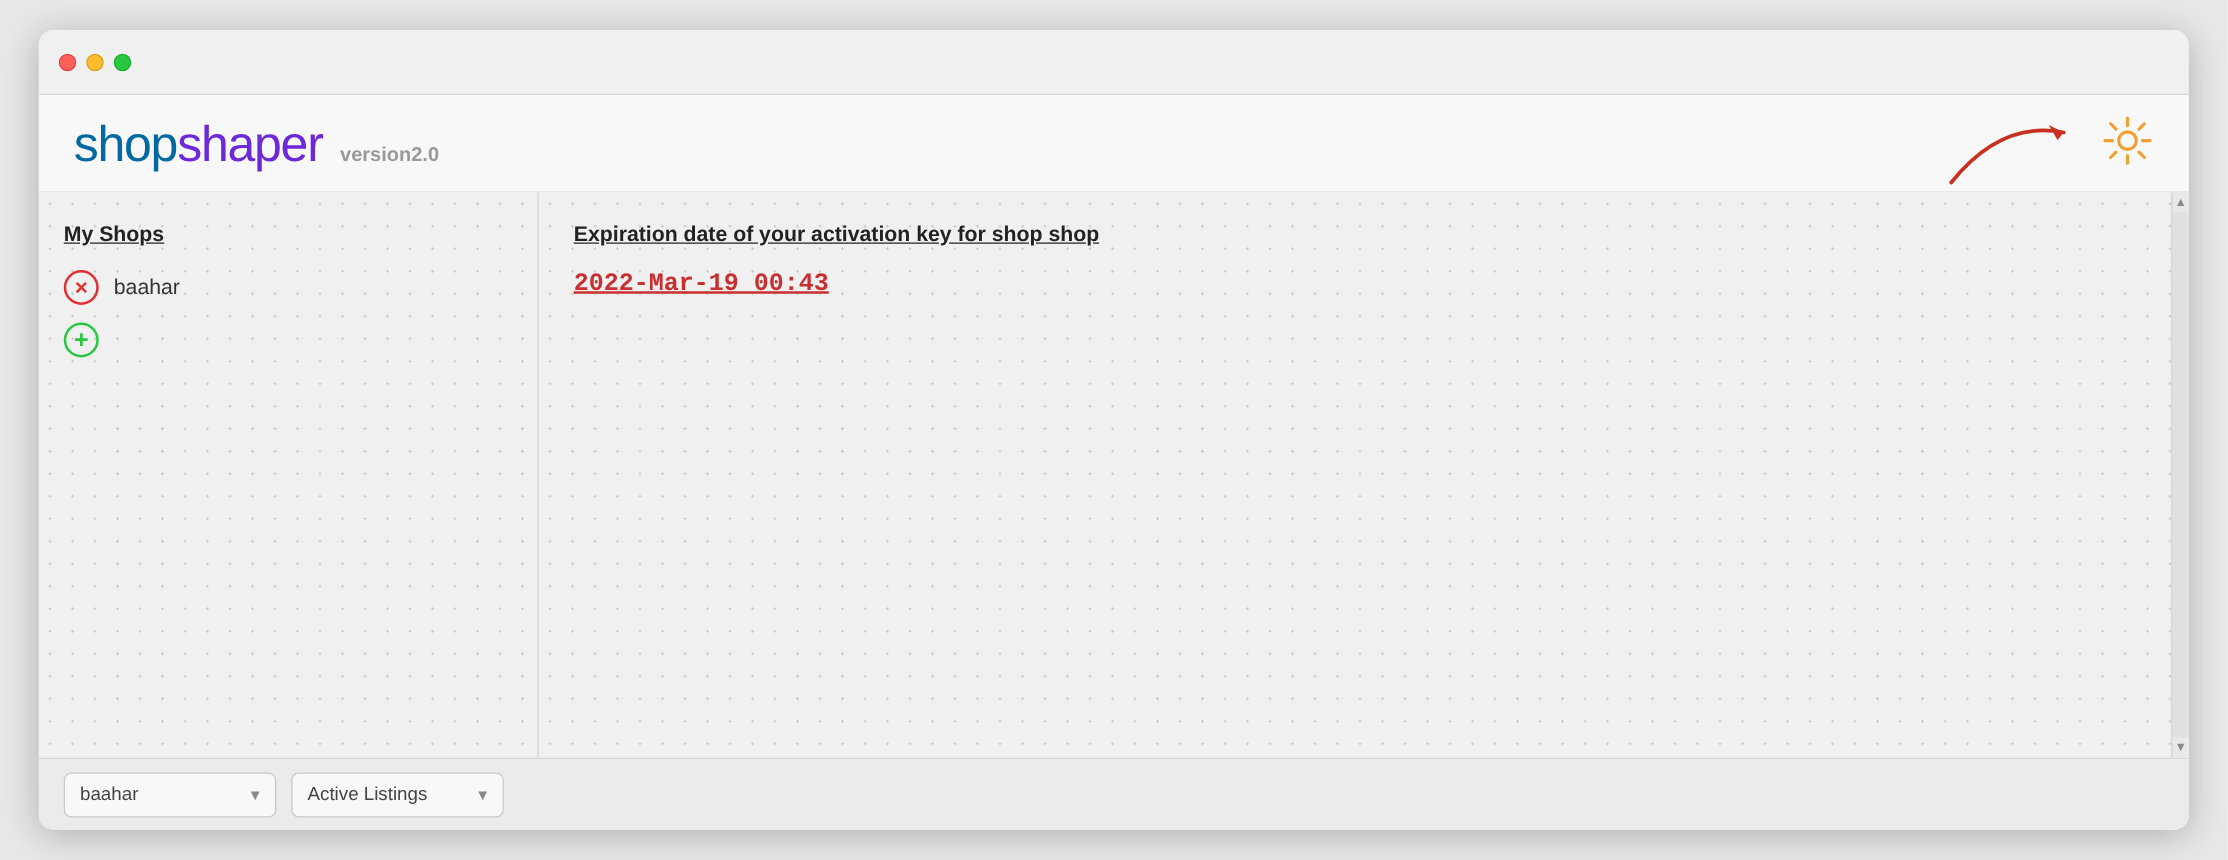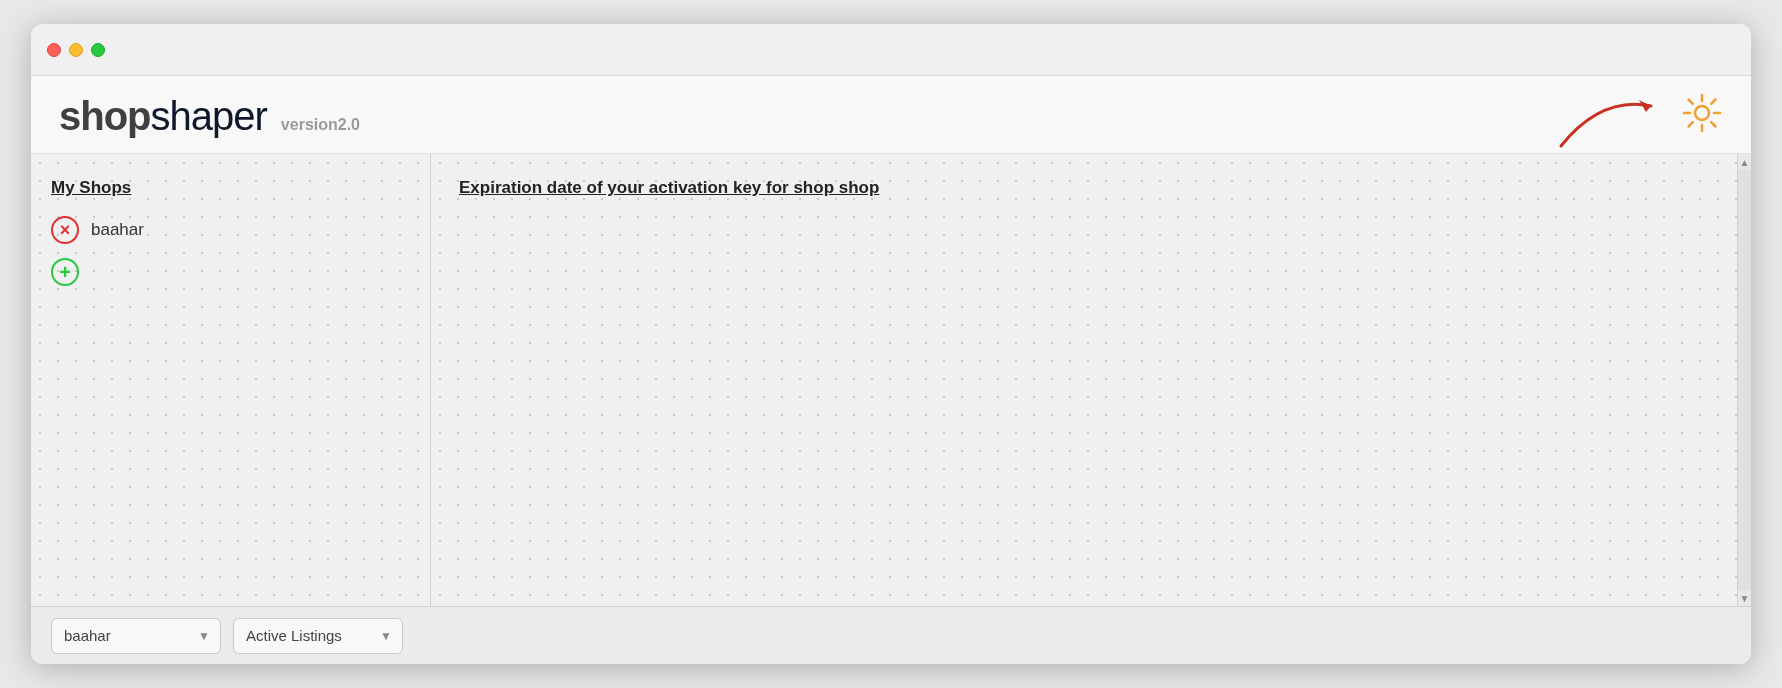--- a/index.html
+++ b/index.html
@@ -67,29 +67,29 @@
     }
 
     .logo {
       display: flex;
       align-items: baseline;
       gap: 0;
     }
 
     .logo-shop {
       font-size: 40px;
-      font-weight: 700;
-      color: #404040;
+      font-weight: 400;
+      color: #0369a1;
       letter-spacing: -1px;
     }
 
     .logo-shaper {
       font-size: 40px;
       font-weight: 300;
-      color: #0f172a;
+      color: #6d28d9;
       letter-spacing: -1px;
     }
 
     .logo-version {
       font-size: 16px;
       color: #999;
       margin-left: 14px;
       font-weight: 700;
     }
 
@@ -344,20 +344,21 @@
         <span class="shop-name">baahar</span>
       </div>
 
       <div class="shop-item">
         <button class="add-btn">+</button>
       </div>
     </div>
 
     <div class="right-panel dotted-bg">
       <div class="expiry-title">Expiration date of your activation key for shop shop</div>
+      <div class="expiry-date">2022-Mar-19 00:43</div>
     </div>
 
     <div class="scrollbar">
       <div class="scrollbar-arrow">▲</div>
       <div class="scrollbar-track"></div>
       <div class="scrollbar-arrow">▼</div>
     </div>
 
   </div>
 

